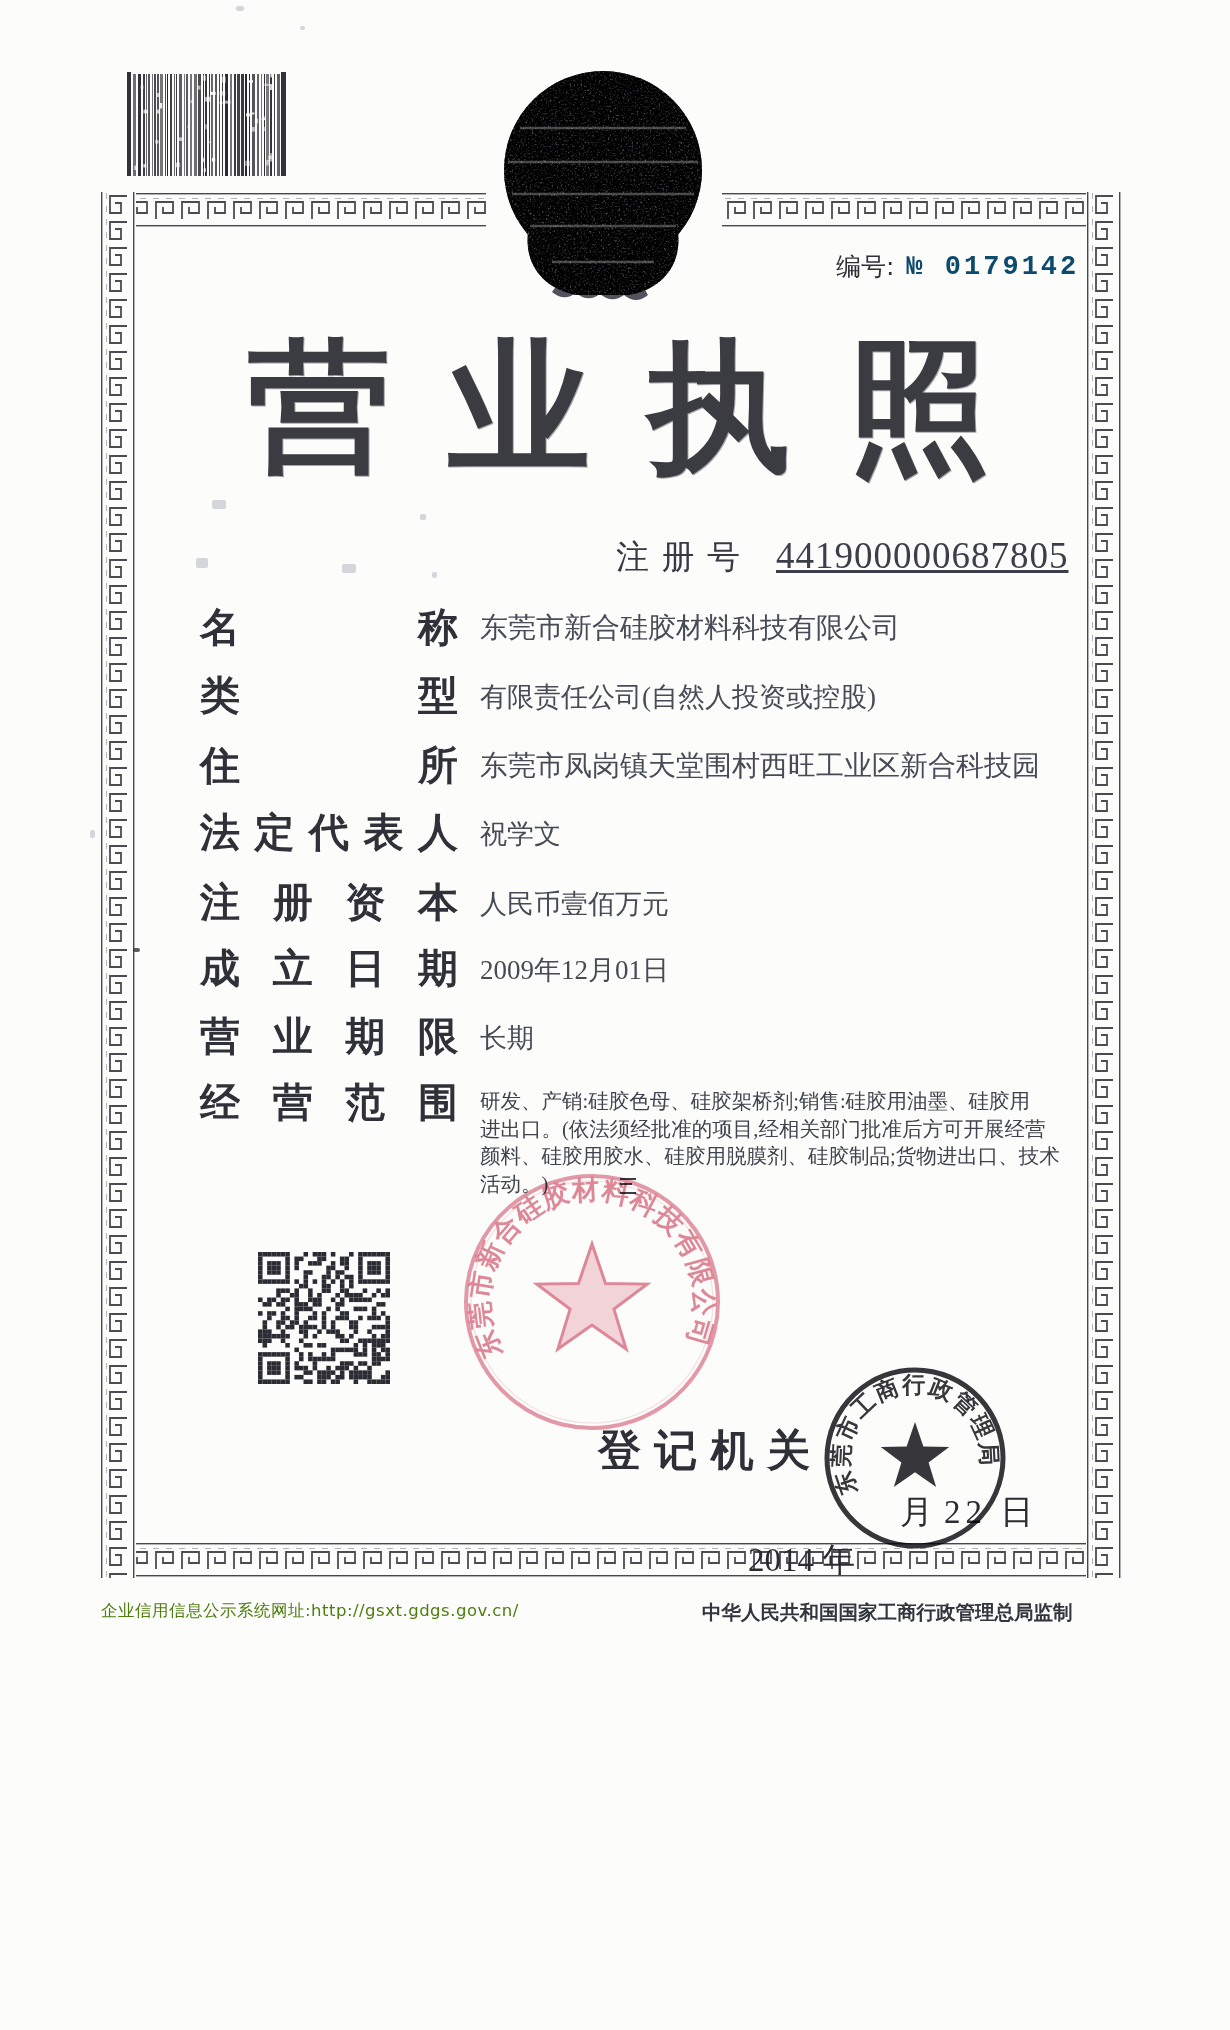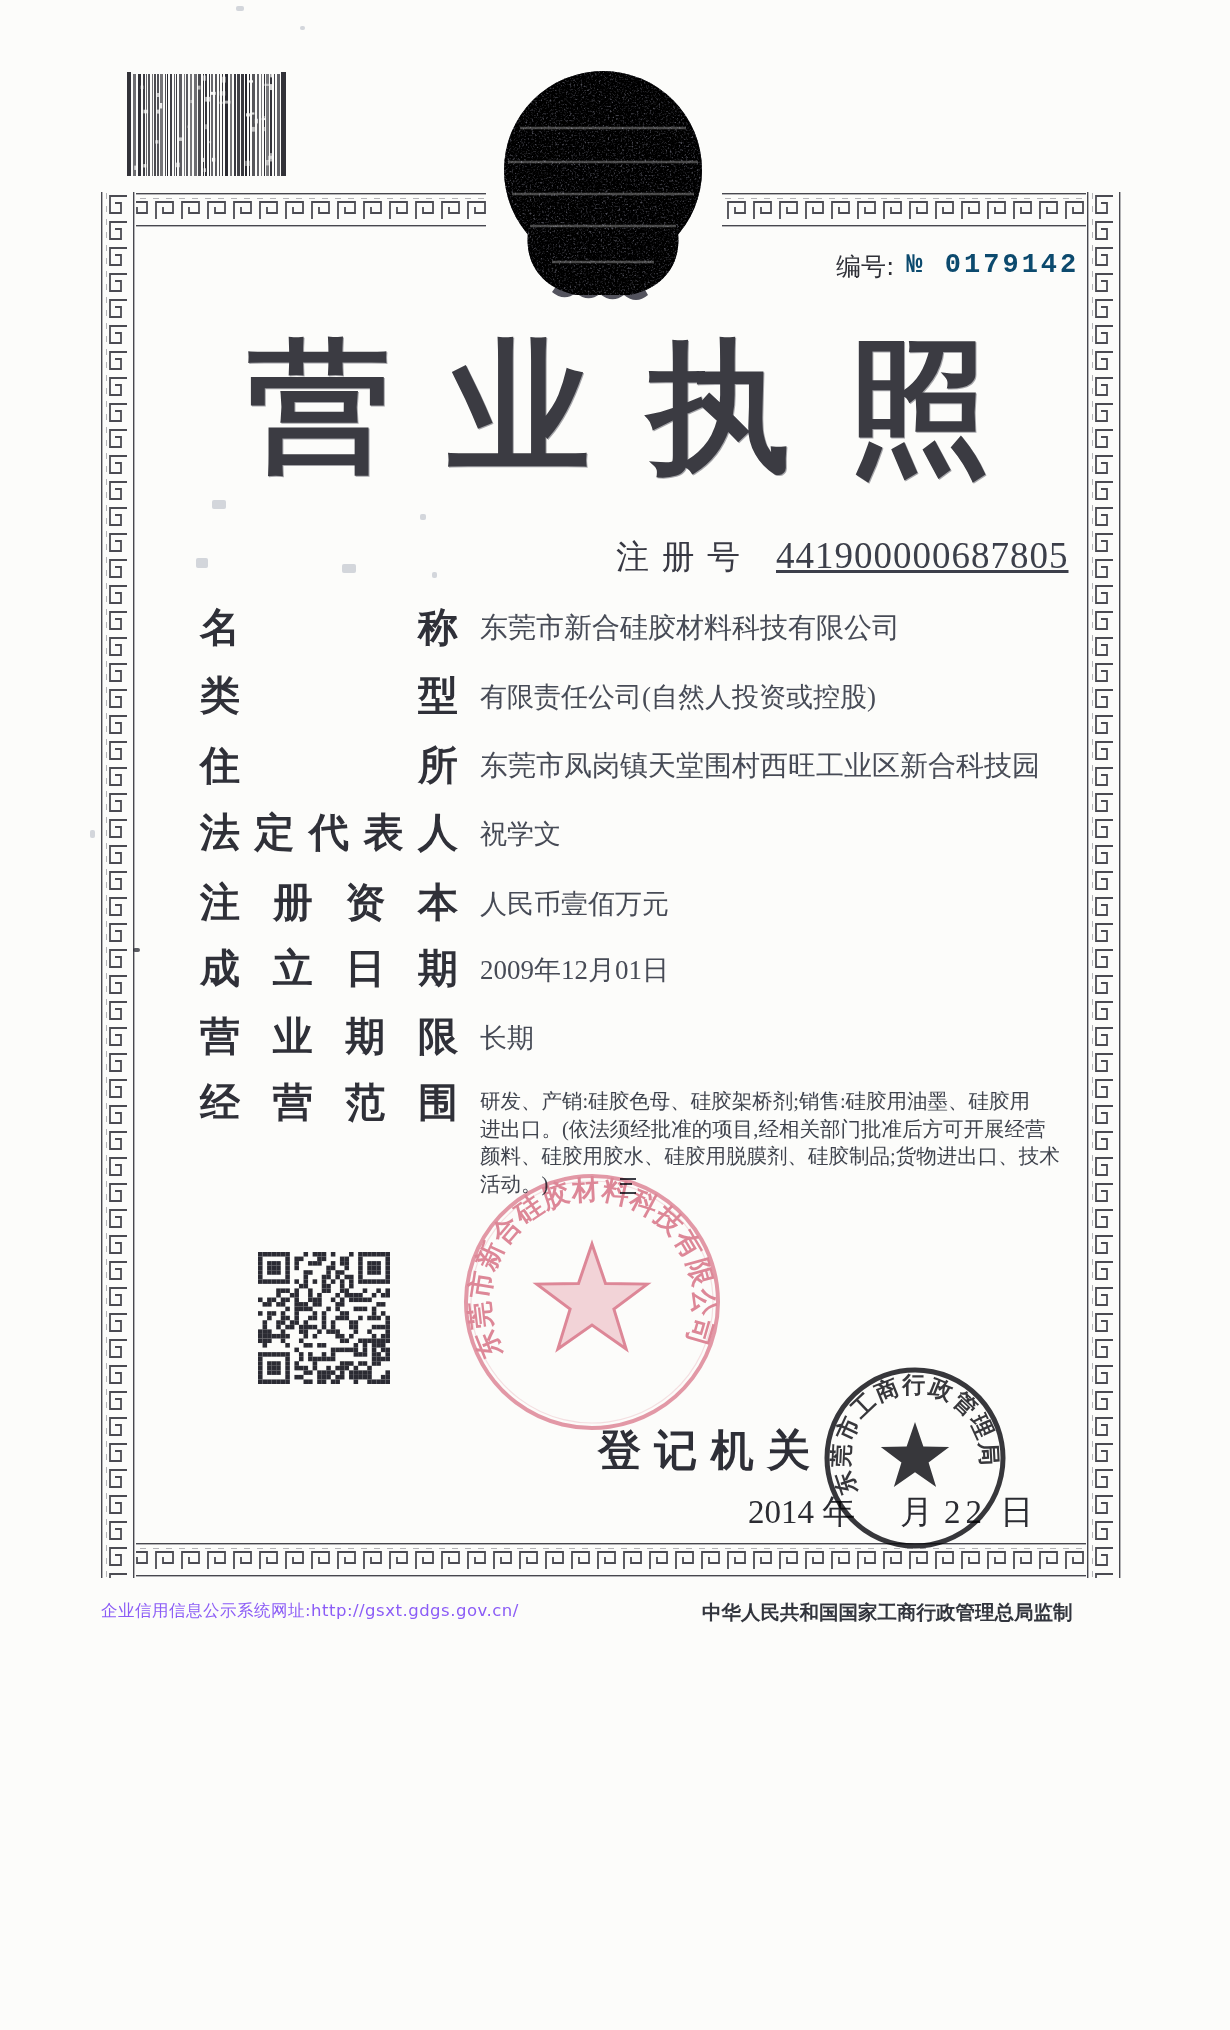--- a/index.html
+++ b/index.html
@@ -4,46 +4,46 @@
 <style>
   html,body{margin:0;padding:0;background:#ffffff;}
   #page{position:relative;width:1230px;height:2030px;background:#fcfcfa;overflow:hidden;
         font-family:"Liberation Serif","DejaVu Serif",serif;color:#33343c;}
   .abs{position:absolute;}
   
   .strip{position:absolute;z-index:1;}
   
   .emblem-backing{position:absolute;left:486px;top:186px;width:236px;height:50px;background:#fcfcfa;z-index:2;}
   
-  .serial{position:absolute;left:836px;top:250px;z-index:3;display:flex;align-items:flex-start;gap:12px;}
+  .serial{position:absolute;left:836px;top:250px;z-index:3;display:flex;align-items:center;gap:12px;}
   .serial .lab{font-size:25px;color:#2f3037;font-family:"DejaVu Sans",sans-serif;}
   .serial .num{font-size:27px;letter-spacing:3px;color:#0c4a6e;font-family:"Liberation Mono","DejaVu Sans Mono",monospace;font-weight:bold;}
   
   .title{position:absolute;left:248px;top:330px;z-index:3;font-size:142px;font-weight:700;
          letter-spacing:58px;color:#3b3b42;line-height:1.1;text-shadow:1px 1px 0 rgba(60,60,70,.45);}
   
   .regline{position:absolute;left:616px;top:534px;z-index:3;display:flex;align-items:baseline;}
   .regline .lab{font-size:33px;color:#383943;width:124px;}
   .regline .num{font-size:37px;margin-left:36px;letter-spacing:1px;color:#3c3f4a;text-decoration:underline;}
   
   .row{position:absolute;left:200px;width:886px;display:flex;align-items:flex-end;z-index:3;}
   .row .flabel{width:258px;flex:0 0 258px;font-size:40px;font-weight:700;color:#2f3038;line-height:1.05;}
   .row .fvalue{margin-left:22px;font-size:27px;color:#474b56;padding-bottom:4px;line-height:1.2;white-space:nowrap;}
   .row.scope{align-items:flex-start;}
   .row.scope .fvalue{padding-top:6px;padding-bottom:0;}
   .scope-lines div{font-size:20.5px;line-height:27.5px;color:#3f434d;white-space:nowrap;}
   .spread{display:flex;justify-content:space-between;}
   
   .registrar{position:absolute;left:598px;top:1422px;width:212px;font-size:43px;font-weight:700;color:#2e2f37;z-index:3;}
   .date-part{position:absolute;top:1490px;font-size:33px;color:#2b2c32;z-index:3;}
-  .d-year{left:748px;}
+  .d-year{left:748px;margin-top:48px;}
   .d-month{left:900px;}
   .d-day{left:944px;letter-spacing:5px;}
   
-  .footer-left{position:absolute;left:101px;top:1600px;font-size:16.5px;letter-spacing:.5px;color:#8b5cf6;z-index:3;font-family:"DejaVu Sans",sans-serif;}
+  .footer-left{position:absolute;left:101px;top:1600px;font-size:16.5px;letter-spacing:.5px;color:#4d7c0f;z-index:3;font-family:"DejaVu Sans",sans-serif;}
   .footer-right{position:absolute;left:702px;top:1599px;font-size:19.5px;font-weight:600;color:#32353d;z-index:3;text-align:right;}
   
   .seal{position:absolute;z-index:5;mix-blend-mode:multiply;}
   .seal-red{left:452px;top:1162px;width:280px;height:280px;opacity:.82;}
   .seal-black{left:818px;top:1361px;width:194px;height:194px;opacity:.92;}
   
   .artifact{position:absolute;background:rgba(105,115,140,.28);border-radius:2px;filter:blur(.6px);z-index:2;}
   .artifact.dark{background:rgba(40,42,50,.75);filter:none;}
   .smudge3{position:absolute;left:620px;top:1178px;width:16px;height:12px;z-index:3;
            border-top:2px solid #3c3e46;border-bottom:2px solid #3c3e46;}

